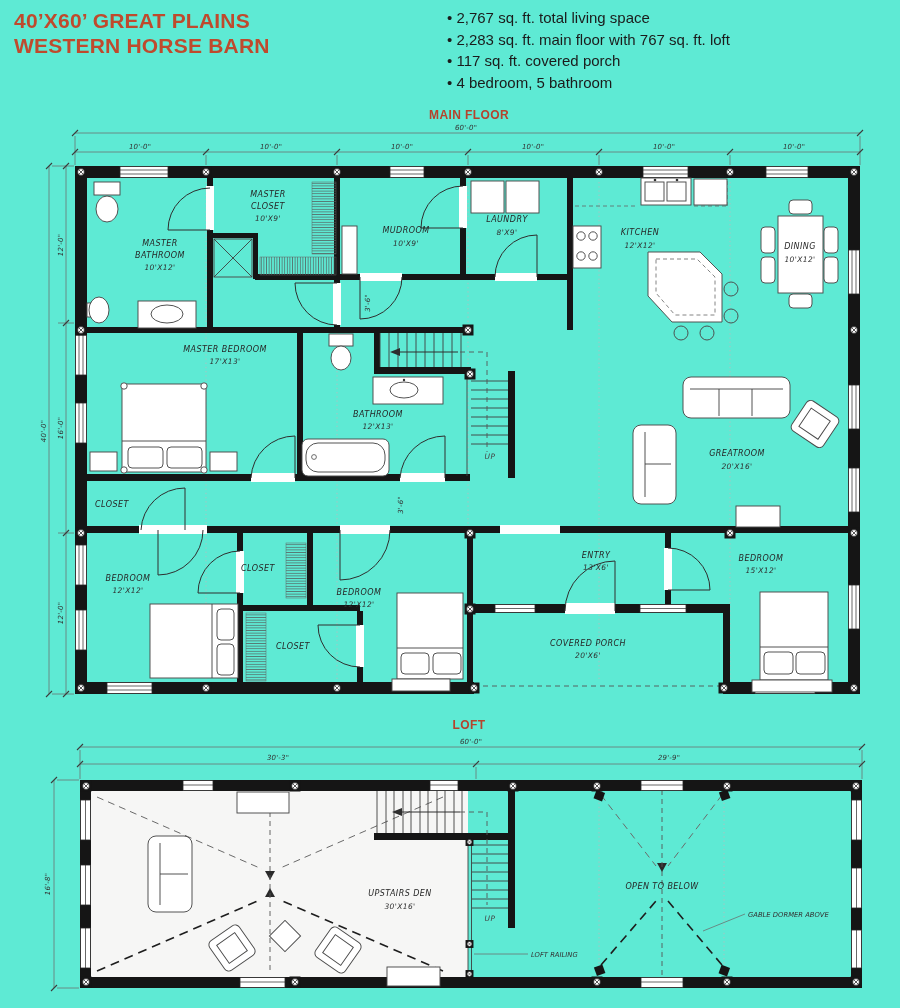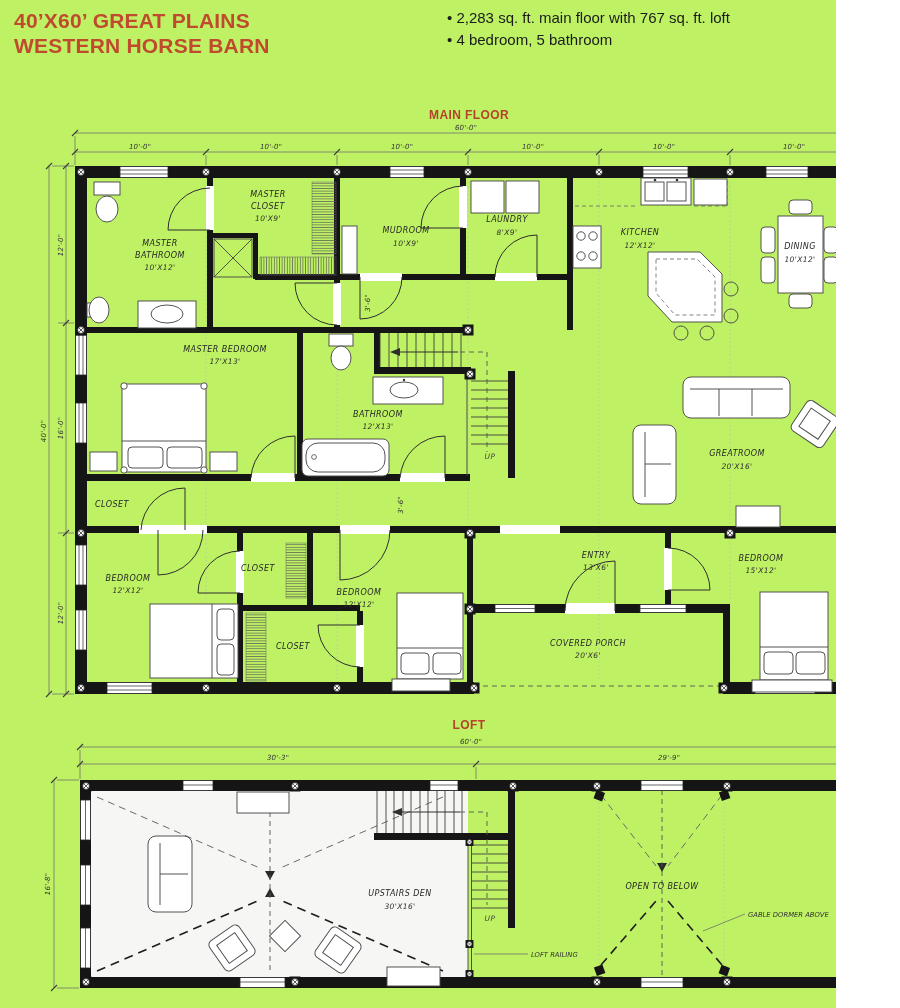--- a/index.html
+++ b/index.html
@@ -1,16 +1,16 @@
 <!DOCTYPE html>
 <html><head>
 <meta charset="utf-8">
 <style>
   html,body{margin:0;padding:0;background:#fff}
-  .page{position:relative;width:836px;height:1008px;background:#bef264;overflow:hidden;font-family:"Liberation Sans",sans-serif}
+  .page{position:relative;width:900px;height:1008px;background:#5eead4;overflow:hidden;font-family:"Liberation Sans",sans-serif}
   .title{position:absolute;left:14px;top:8px;font:700 21px/25px "Liberation Sans",sans-serif;color:#bf4a2d;letter-spacing:.2px}
   .bullets{position:absolute;left:447px;top:7px;margin:0;padding:0;list-style:none;font:15px/21.5px "Liberation Sans",sans-serif;color:#1b1b1b}
   .bullets li::before{content:"• "}
   svg.plan{position:absolute;left:0;top:0}
   .wall{fill:#151515}
   .gap{fill:#fff}
   .thin{stroke:#3e3e3e;stroke-width:.9;fill:none}
   .furn{stroke:#4a4a4a;stroke-width:.95;fill:#fff}
   .furnNF{stroke:#4a4a4a;stroke-width:.95;fill:none}
   .door{stroke:#2e2e2e;stroke-width:1;fill:none}
@@ -34,21 +34,23 @@
 <body>
 
 <div class="page">
 
   <div class="title">
     <div>40’X60’ GREAT PLAINS</div>
     <div>WESTERN HORSE BARN</div>
   </div>
 
   <ul class="bullets">
+    <li>2,767 sq. ft. total living space</li>
     <li>2,283 sq. ft. main floor with 767 sq. ft. loft</li>
+    <li>117 sq. ft. covered porch</li>
     <li>4 bedroom, 5 bathroom</li>
   </ul>
 
   <svg class="plan" width="900" height="1008" viewBox="0 0 900 1008">
     <defs>
       <g id="postg">
         <rect x="-5.5" y="-5.5" width="11" height="11" fill="#151515"></rect>
         <circle r="3.4" fill="#fff" stroke="#151515" stroke-width=".7"></circle>
         <line x1="-2.4" y1="-2.4" x2="2.4" y2="2.4" stroke="#151515" stroke-width=".7"></line>
         <line x1="-2.4" y1="2.4" x2="2.4" y2="-2.4" stroke="#151515" stroke-width=".7"></line>

